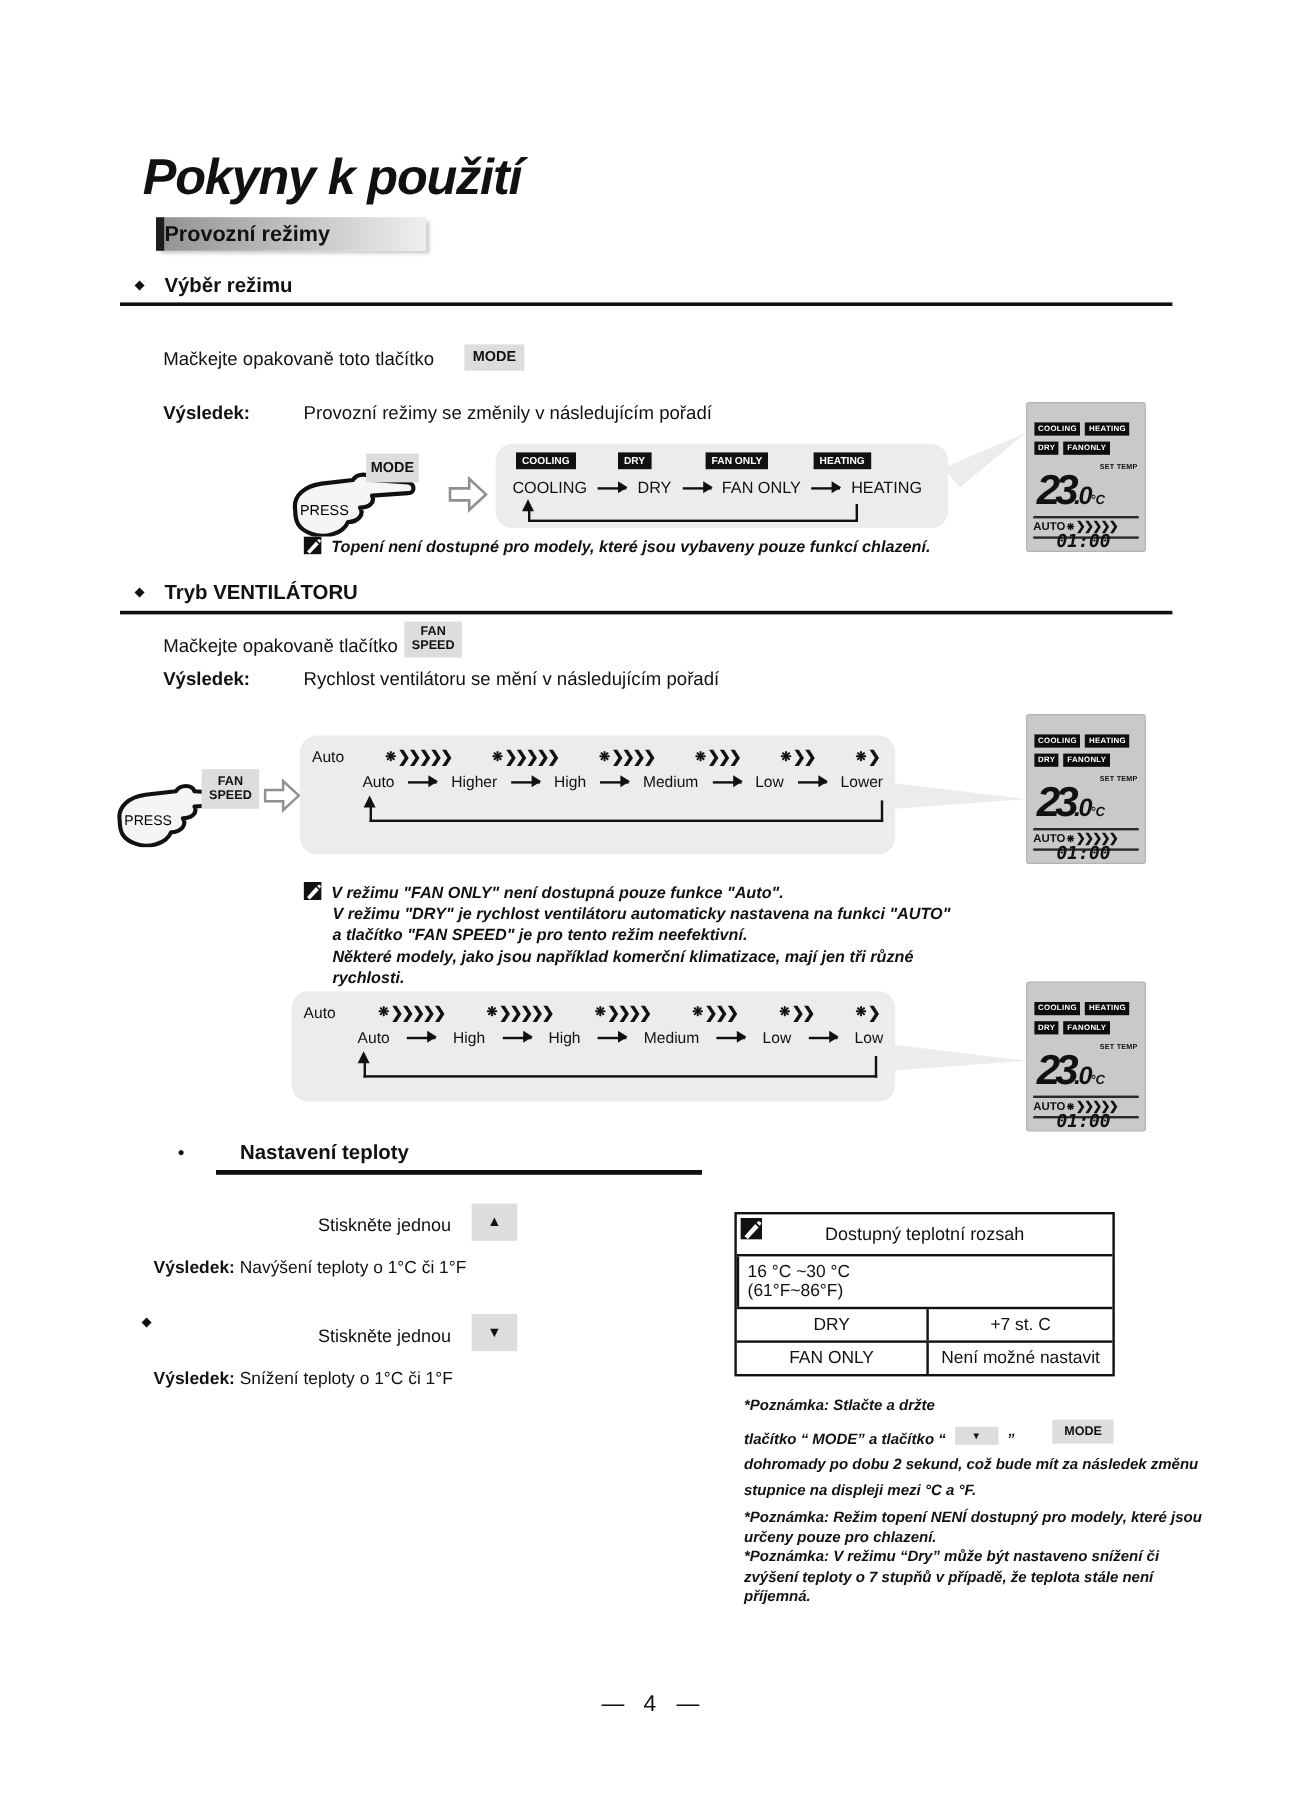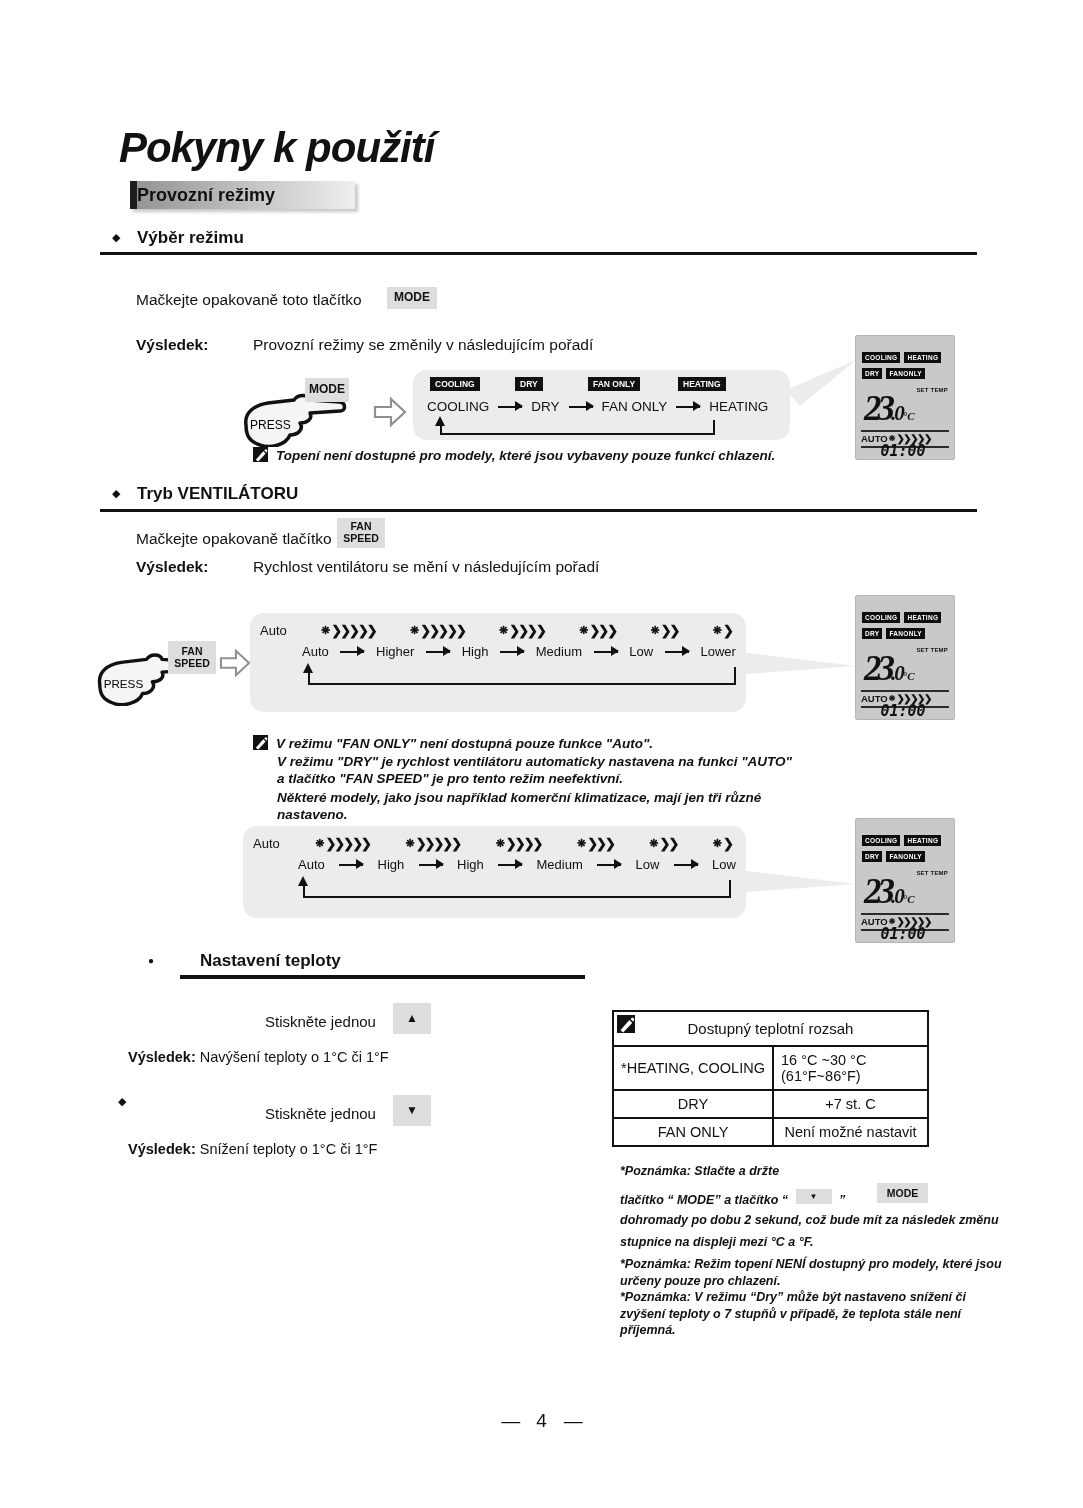--- a/index.html
+++ b/index.html
@@ -33,21 +33,21 @@
   .fauto{font-size:13px;font-weight:normal;}
   .fgroup{display:flex;align-items:center;}
   .ffan{font-size:11px;margin-right:1px;}
   .fch{font-size:13px;letter-spacing:-2px;}
   .fnames{position:absolute;display:flex;align-items:center;font-size:13px;white-space:nowrap;}
   .fname{flex:0 0 auto;}
   .display{position:absolute;width:100px;height:125px;background:#c9c9c9;border-radius:3px;box-shadow:inset 0 0 0 1px #b5b5b5;}
   .drow{position:absolute;left:7px;display:flex;gap:4px;}
   .dbadge{background:#0d0d0d;color:#fff;font-size:6.5px;font-weight:bold;padding:2px 3px;letter-spacing:0.3px;white-space:nowrap;}
   .dsettemp{position:absolute;right:7px;top:52px;font-size:6px;font-weight:bold;letter-spacing:0.2px;}
-  .dtemp{position:absolute;left:9px;top:54px;font-family:Liberation Serif, serif;font-style:italic;font-weight:bold;white-space:nowrap;}
+  .dtemp{position:absolute;left:9px;top:54px;font-family:Liberation Sans, sans-serif;font-style:italic;font-weight:bold;white-space:nowrap;}
   .ti{font-size:35px;letter-spacing:-4px;}
   .td{font-size:21px;letter-spacing:-2px;}
   .tu{font-size:11px;}
   .dauto{position:absolute;left:6px;right:6px;top:95px;border-top:2px solid #2a2a2a;border-bottom:2px solid #2a2a2a;
          display:flex;align-items:center;padding:1px 0 2px 0;font-weight:bold;}
   .da{font-size:9.5px;}
   .dfan{font-size:8px;margin:0 1px;}
   .dch{font-size:10px;letter-spacing:-1.5px;}
   .dtime{position:absolute;left:6px;right:10px;top:107px;text-align:center;font-family:"DejaVu Sans Mono",monospace;
          font-style:italic;font-weight:bold;font-size:15px;letter-spacing:0;}
@@ -240,21 +240,21 @@
   </div>
 
   <div class="noteline" style="left:253px;top:735px">
     <span class="pencil"><svg width="15" height="15" viewBox="0 0 16 16">
           <use href="#pencilicon"></use>
         </svg></span><span>V režimu "FAN ONLY" není dostupná pouze funkce "Auto".</span>
   </div>
   <div class="noteline" style="left:277px;top:754px">V režimu "DRY" je rychlost ventilátoru automaticky nastavena na funkci "AUTO"</div>
   <div class="noteline" style="left:277px;top:771px">a tlačítko "FAN SPEED" je pro tento režim neefektivní.</div>
   <div class="noteline" style="left:277px;top:790px">Některé modely, jako jsou například komerční klimatizace, mají jen tři různé</div>
-  <div class="noteline" style="left:277px;top:807px">nastaveno.</div>
+  <div class="noteline" style="left:277px;top:807px">rychlosti.</div>
 
   <div class="bubble" style="left:243px;top:826px;width:503px;height:92px">
     <div class="frow" style="left:10px;right:14px;top:10px">
       <span class="fauto">Auto</span>
       <span class="fgroup">
           <span class="ffan">❋</span>
           <span class="fch">❯❯❯❯❯</span>
         </span>
       <span class="fgroup">
           <span class="ffan">❋</span>
@@ -337,21 +337,20 @@
   </div>
 
   <div class="table">
     <div class="thead">
       <span class="abs" style="left:3px;top:3px"><svg width="18" height="18" viewBox="0 0 16 16">
             <use href="#pencilicon"></use>
           </svg></span>
       <span>Dostupný teplotní rozsah</span>
     </div>
     <div class="trow" style="min-height:42px">
-      <div class="tcell">*HEATING, COOLING</div>
       <div class="tcell r lft">
         <div>
             <div>16 °C ~30 °C</div>
             <div>(61°F~86°F)</div>
           </div>
       </div>
     </div>
     <div class="trow" style="min-height:26px">
       <div class="tcell">DRY</div>
       <div class="tcell r">+7 st. C</div>

